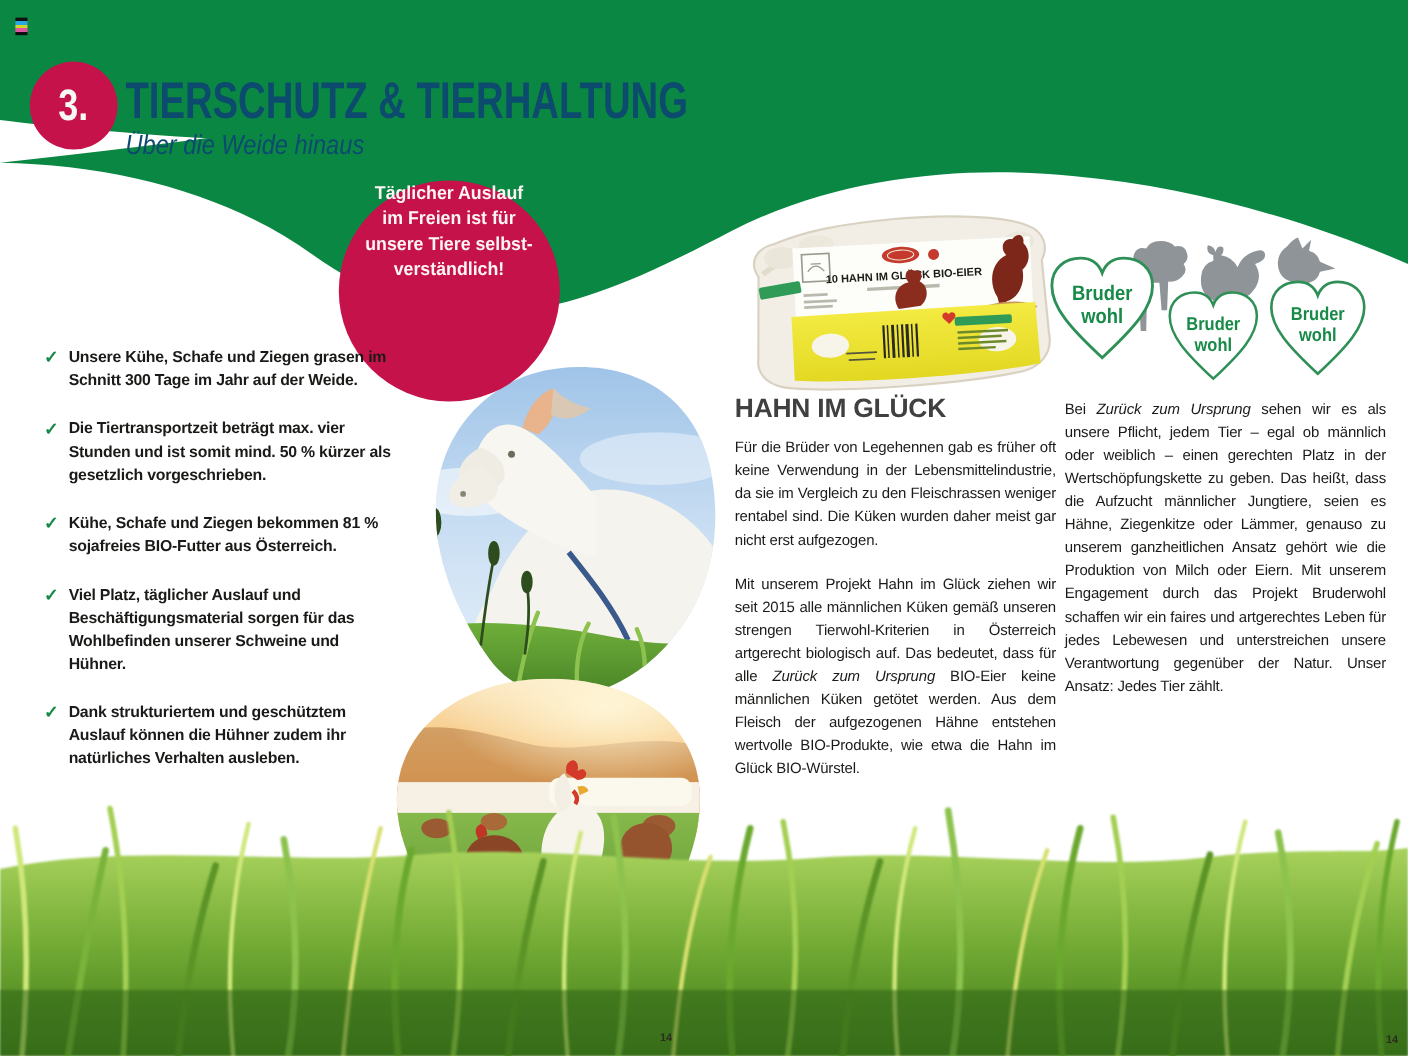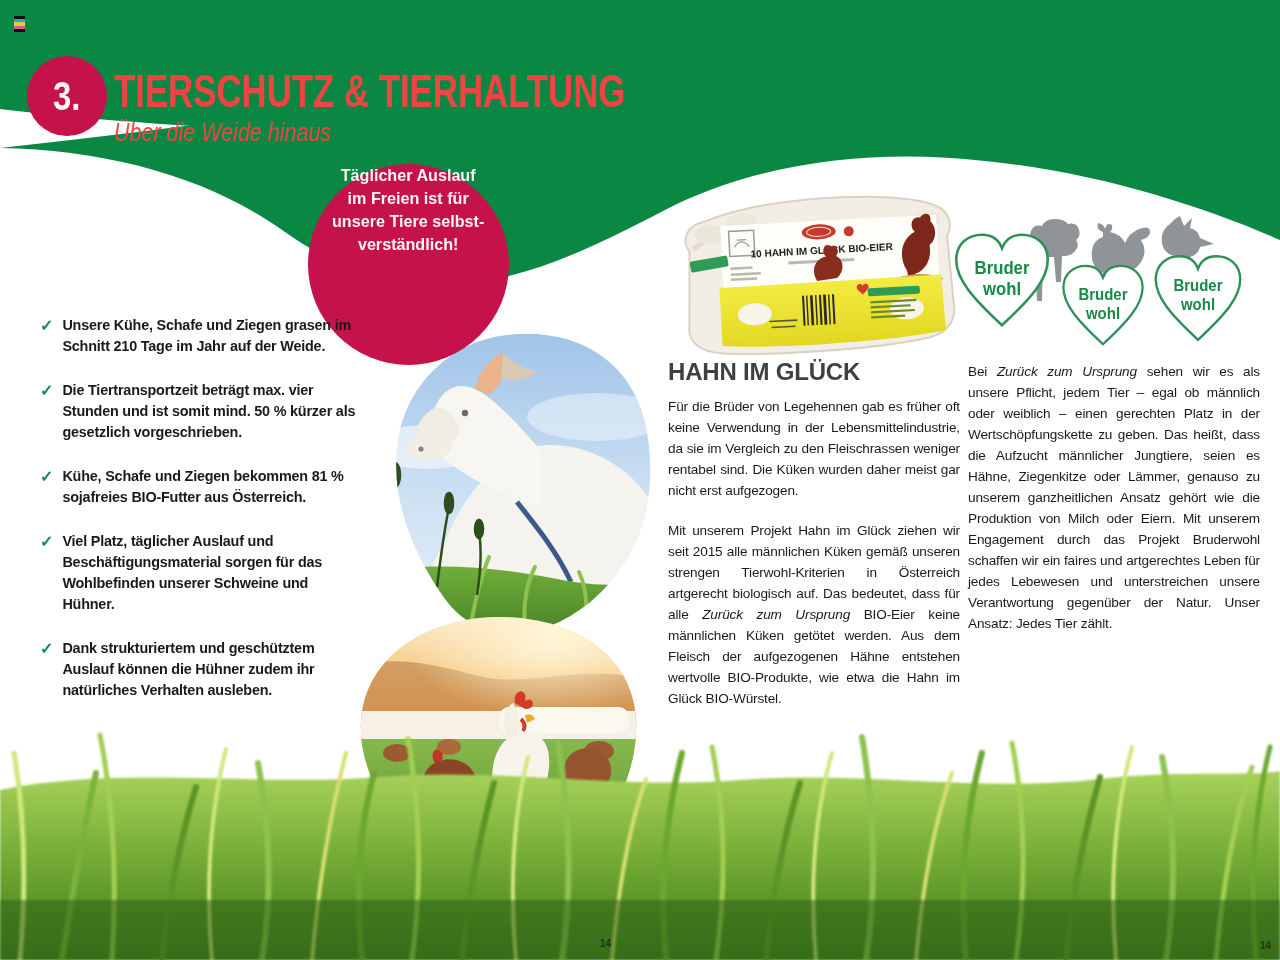--- a/index.html
+++ b/index.html
@@ -6,21 +6,21 @@
   .page{position:relative;width:1280px;height:960px;background:#ffffff;overflow:hidden;
         font-family:"Liberation Sans",sans-serif;margin:0 auto;}
 
   
   .header-svg{position:absolute;left:0;top:0;width:1280px;height:340px;z-index:1;}
   .colorbar{position:absolute;left:14px;top:16px;width:11px;height:16px;z-index:3;
     background:linear-gradient(#101010 0 20%, #2aa7e0 20% 40%, #cfd62a 40% 60%, #e055a0 60% 80%, #101010 80% 100%);}
   .chapter-badge{position:absolute;left:27px;top:56px;width:80px;height:80px;border-radius:50%;
     background:#c5124a;z-index:3;display:flex;align-items:center;justify-content:center;}
   .chapter-badge span{color:#f6f8f5;font-size:40px;font-weight:700;transform:scaleX(.82);}
-  .title-block{position:absolute;left:114px;top:66px;z-index:3;color:#ef4444;}
+  .title-block{position:absolute;left:114px;top:66px;z-index:3;color:#0c4a6e;}
   .title-block h1{margin:0;font-size:47px;line-height:50px;font-weight:700;letter-spacing:0;}
   .title-block h1 span{display:inline-block;transform:scaleX(.74);transform-origin:left center;white-space:nowrap;}
   .subtitle{margin-top:2px;font-size:25px;font-weight:400;font-style:italic;}
   .subtitle span{display:inline-block;transform:scaleX(.86);transform-origin:left center;white-space:nowrap;}
 
   
   .round-badge{position:absolute;left:308px;top:164px;width:201px;height:201px;border-radius:50%;
     background:#c5124a;z-index:4;display:flex;align-items:flex-start;justify-content:center;text-align:center;}
   .round-badge div{color:#fdf6f4;font-size:17px;line-height:23px;font-weight:700;white-space:pre-line;
     transform:scaleX(.95);}
@@ -96,21 +96,21 @@
   <div class="round-badge">
     <div>Täglicher Auslauf
 im Freien ist für
 unsere Tiere selbst-
 verständlich!</div>
   </div>
 
   <div class="checklist">
       <div class="check-item">
         <span class="check">✓</span>
-        <span class="check-text">Unsere Kühe, Schafe und Ziegen grasen im Schnitt 210 Tage im Jahr auf der Weide.</span>
+        <span class="check-text">Unsere Kühe, Schafe und Ziegen grasen im Schnitt 300 Tage im Jahr auf der Weide.</span>
       </div>
       <div class="check-item">
         <span class="check">✓</span>
         <span class="check-text">Die Tiertransportzeit beträgt max. vier Stunden und ist somit mind. 50 % kürzer als gesetzlich vorgeschrieben.</span>
       </div>
       <div class="check-item">
         <span class="check">✓</span>
         <span class="check-text">Kühe, Schafe und Ziegen bekommen 81 % sojafreies BIO-Futter aus Österreich.</span>
       </div>
       <div class="check-item">

